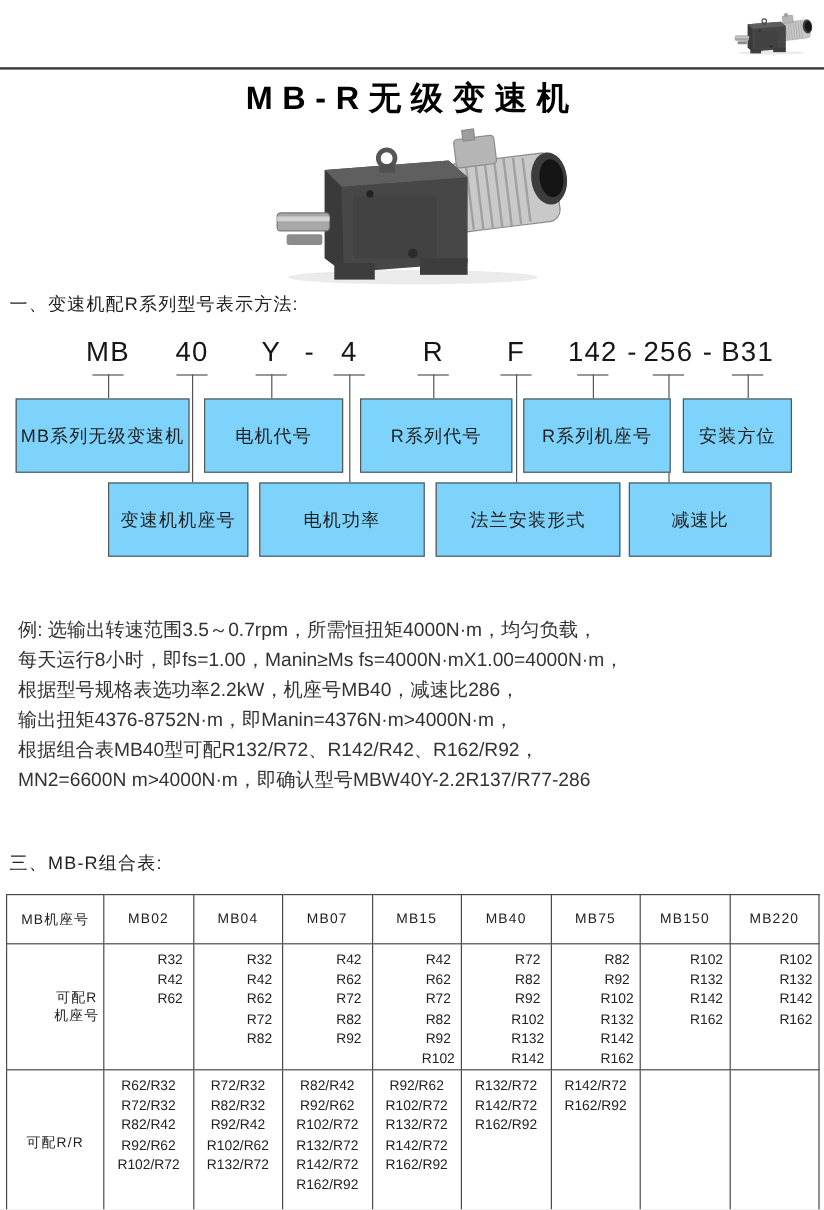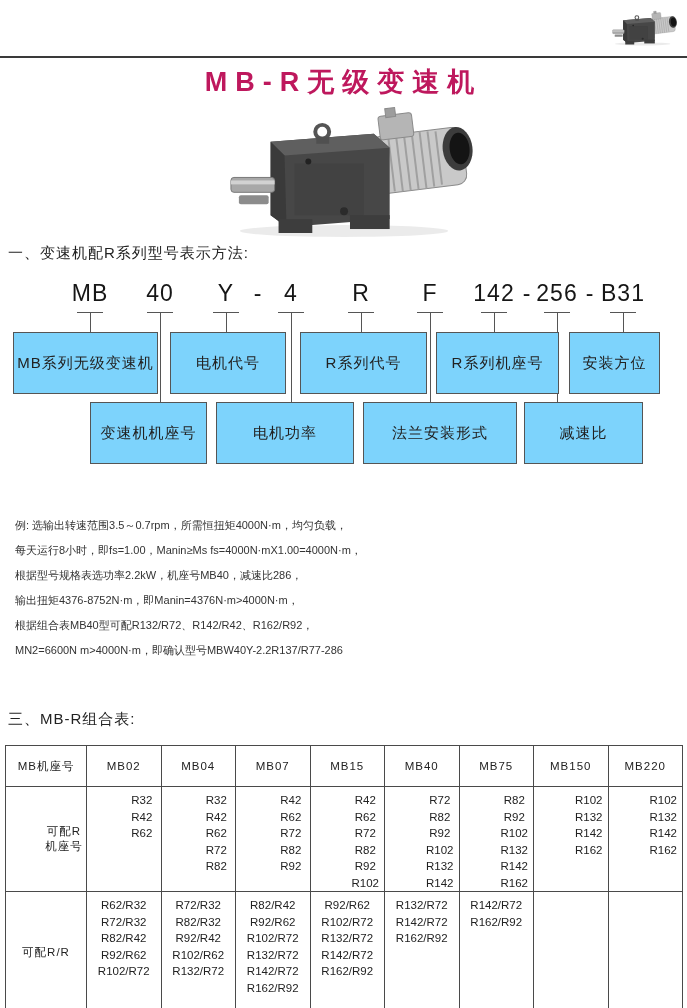--- a/index.html
+++ b/index.html
@@ -7,39 +7,39 @@
     position:relative;width:687px;height:1008px;background:#ffffff;
     font-family:"Liberation Sans","DejaVu Sans",sans-serif;color:#222;
     overflow:hidden;margin:0 auto;
   }
   .abs{position:absolute;}
   
   #top-rule{left:0;top:56px;width:687px;border-top:2px solid #3a3a3a;}
   #thumb{right:10px;top:6px;}
   
   #title{left:0;top:64px;width:687px;text-align:center;font-size:27px;font-weight:700;
-         letter-spacing:8px;color:#be185d;}
+         letter-spacing:8px;color:#000000;}
   
   #hero{left:225px;top:104px;}
   
   .h-sec{font-size:15px;color:#222;letter-spacing:1px;}
   #sec1-h{left:8px;top:244px;}
   #sec2-h{left:8px;top:494px;font-size:16px;}
   #sec3-h{left:8px;top:710px;}
   
   .codetok{position:absolute;top:280px;transform:translateX(-50%);
            font-size:23px;color:#161616;font-weight:500;letter-spacing:1px;white-space:nowrap;}
   .tick{position:absolute;top:312px;width:26px;margin-left:-13px;border-top:1.5px solid #555;}
   .vline{position:absolute;width:0;border-left:1.5px solid #555;}
   
   .dbox{position:absolute;height:60px;border:1.5px solid #555;background:#7dd3fc;
         display:flex;align-items:center;justify-content:center;
         font-size:15px;color:#222;letter-spacing:1px;white-space:nowrap;}
   
-  #example{left:15px;top:513px;width:620px;font-size:11px;color:#333;line-height:25px;}
+  #example{left:15px;top:513px;width:620px;font-size:16px;color:#333;line-height:25px;}
   #example div{white-space:nowrap;}
   
   #combo{left:5px;top:745px;width:678px;border-collapse:collapse;table-layout:fixed;}
   #combo th,#combo td{border:1.2px solid #4a4a4a;font-weight:400;
         font-size:11.5px;color:#222;text-align:center;padding:0;}
   #combo thead th{height:40px;letter-spacing:1px;}
   #combo .lbl{vertical-align:middle;letter-spacing:1px;}
   #combo .vals{vertical-align:top;padding-top:5px;line-height:16.5px;white-space:pre-line;}
   #row-r td{height:98px;padding-left:36px;}
   #row-rr td{height:116px;}

